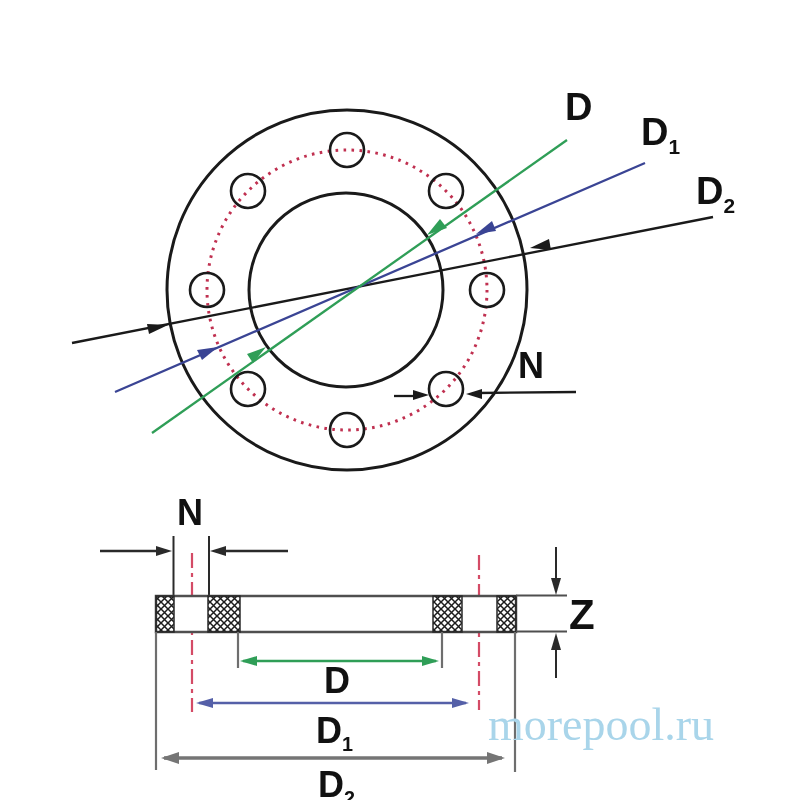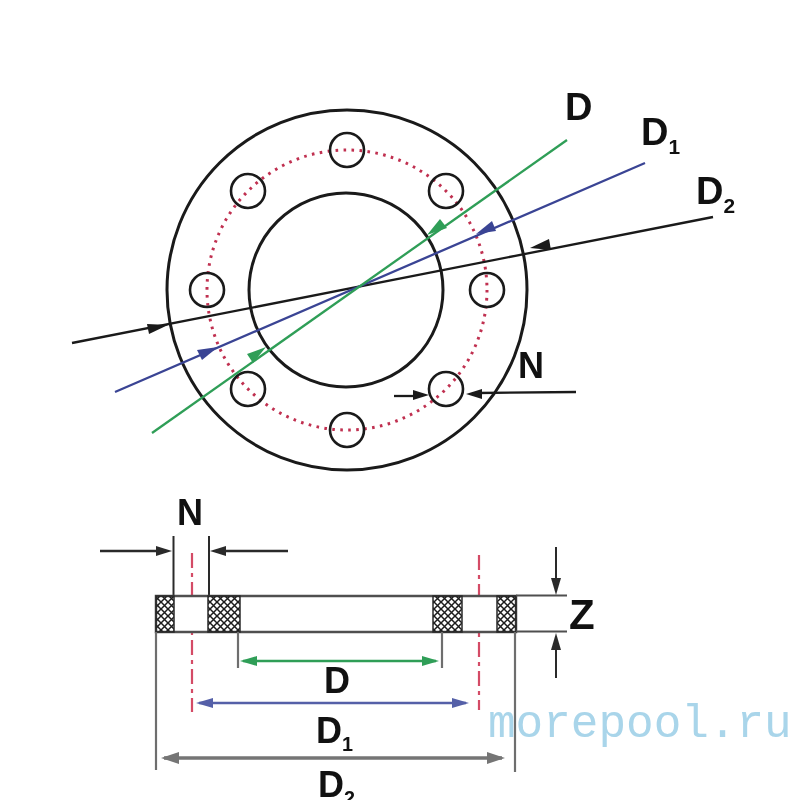--- a/index.html
+++ b/index.html
@@ -6,21 +6,21 @@
   #canvas{position:relative;width:800px;height:800px;background:#ffffff;overflow:hidden;
           font-family:"Liberation Sans", sans-serif;}
   #drawing{position:absolute;left:0;top:0;}
   .lbl{position:absolute;font-weight:bold;color:#111;line-height:1;white-space:nowrap;}
   .lbl sub{font-size:0.55em;line-height:0;}
   .f36{font-size:36px;}
   .f38{font-size:38px;}
   .f42{font-size:42px;}
   .watermark{position:absolute;left:488px;top:702px;font-size:46px;font-weight:normal;
              color:var(--watermark,#a9d5ea);letter-spacing:0px;line-height:1;
-             font-family:Liberation Mono, monospace;}
+             font-family:Liberation Serif, serif;}
   
   .outline{stroke:var(--outline,#1a1a1a);fill:none;}
   .boltcircle{stroke:var(--bolt_circle_red,#c03050);fill:none;}
   .greenline{stroke:var(--dim_green,#2f9e57);fill:none;}
   .blueline{stroke:var(--dim_blue,#3a4494);fill:none;}
   .blueline2{stroke:var(--dim_blue_light,#5560a8);fill:none;}
   .grayline{stroke:var(--dim_gray,#757575);fill:none;}
   .secline{stroke:var(--section_gray,#4f4f4f);fill:none;}
   .extline{stroke:var(--ext_gray,#6e6e6e);fill:none;}
   .darkline{stroke:#2a2a2a;fill:none;}

